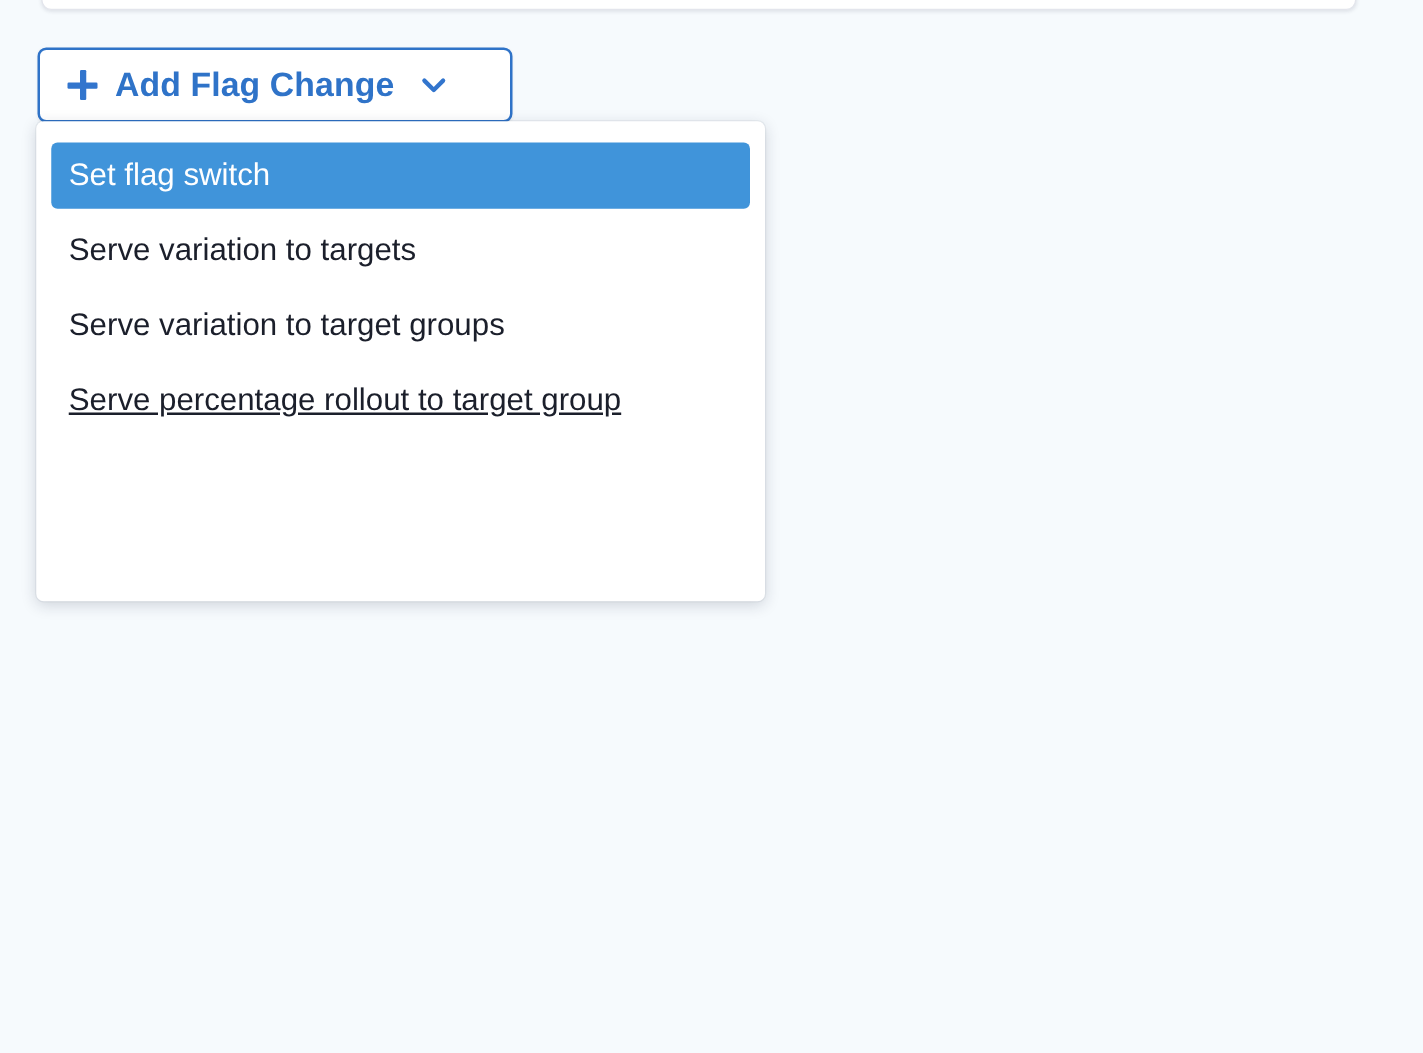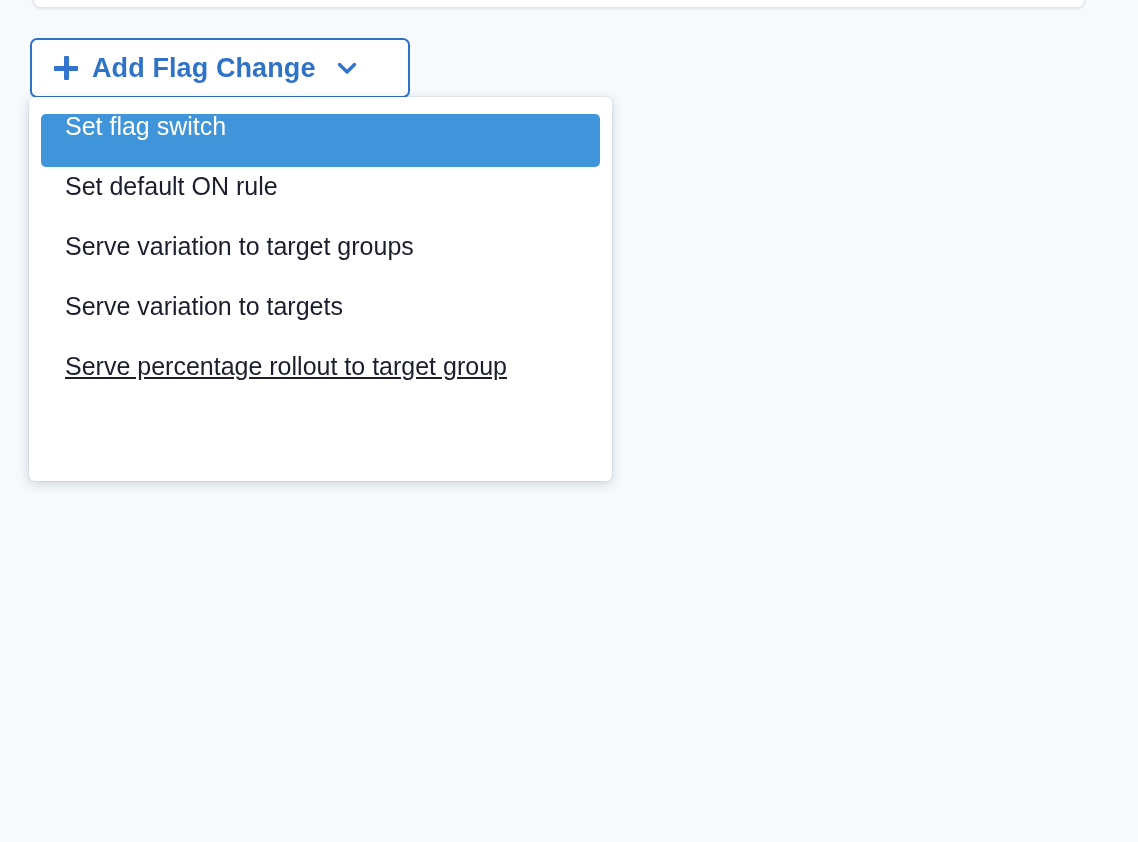--- a/index.html
+++ b/index.html
@@ -110,22 +110,22 @@
     background: #ffffff;
     border-radius: 6px;
     box-shadow: 0 3px 12px rgba(27, 31, 59, 0.18),
                 0 0 0 1px rgba(27, 31, 59, 0.05);
     padding: 17px 12px 17px 12px;
   }
 
   .menu-item {
     height: 53px;
     display: flex;
-    align-items: flex-start;
-    padding: 0 24px;
+    align-items: center;
+    padding: 0 14px;
     border-radius: 5px;
     font-size: 25px;
     color: #1b1f2b;
     line-height: 1;
     white-space: nowrap;
     cursor: pointer;
     margin-bottom: 7px;
   }
   .menu-item:last-child { margin-bottom: 0; text-decoration: underline; }
 
@@ -149,26 +149,23 @@
         <path d="M5.5 9.5 L13 17 L20.5 9.5" fill="none" stroke="#3275cd" stroke-width="3.4" stroke-linecap="round" stroke-linejoin="round"></path>
       </svg>
     </span>
   </div>
 
   <div class="menu-panel">
     <div class="menu-item selected">
       <span>Set flag switch</span>
     </div>
     <div class="menu-item">
-      <span>Set default ON rule</span>
+      <span>Serve variation to targets</span>
     </div>
     <div class="menu-item">
       <span>Serve variation to target groups</span>
-    </div>
-    <div class="menu-item">
-      <span>Serve variation to targets</span>
     </div>
     <div class="menu-item">
       <span>Serve percentage rollout to target group</span>
     </div>
   </div>
 
 </div>
 
 </body></html>

